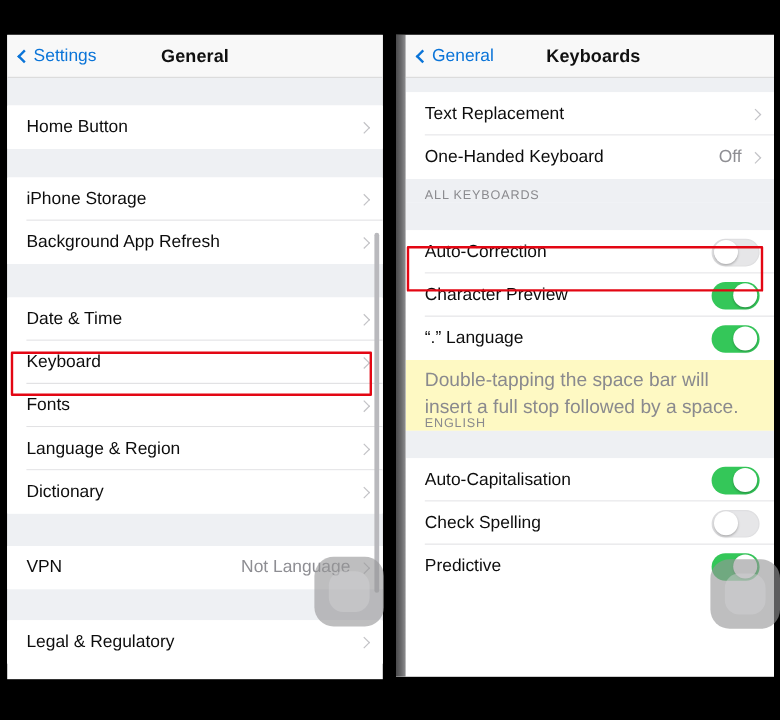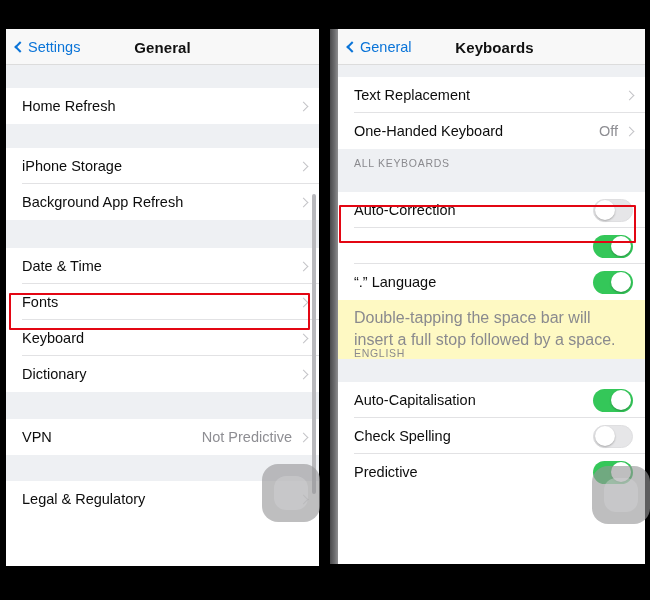--- a/index.html
+++ b/index.html
@@ -144,21 +144,21 @@
           <span>Settings</span>
         </div>
         <div class="nav-title">General</div>
         <div class="nav-hairline"></div>
       </div>
 
       <div class="gap" style="height:23px"></div>
 
       <div class="group">
         <div class="row">
-          <span class="label">Home Refresh</span>
+          <span class="label">Home Button</span>
           <span class="right">
             <span class="chev"></span>
           </span>
         </div>
       </div>
 
       <div class="gap" style="height:24px"></div>
 
       <div class="group">
         <div class="row">
@@ -180,48 +180,55 @@
 
       <div class="group">
         <div class="row">
           <span class="label">Date &amp; Time</span>
           <span class="right">
             <span class="chev"></span>
           </span>
           <span class="sep"></span>
         </div>
         <div class="row">
+          <span class="label">Keyboard</span>
+          <span class="right">
+            <span class="chev"></span>
+          </span>
+          <span class="sep"></span>
+        </div>
+        <div class="row">
           <span class="label">Fonts</span>
           <span class="right">
             <span class="chev"></span>
           </span>
           <span class="sep"></span>
         </div>
         <div class="row">
-          <span class="label">Keyboard</span>
+          <span class="label">Language &amp; Region</span>
           <span class="right">
             <span class="chev"></span>
           </span>
           <span class="sep"></span>
         </div>
         <div class="row">
           <span class="label">Dictionary</span>
           <span class="right">
             <span class="chev"></span>
           </span>
         </div>
       </div>
 
       <div class="gap" style="height:27px"></div>
 
       <div class="group">
         <div class="row">
           <span class="label">VPN</span>
           <span class="right">
-            <span class="value">Not Predictive</span>
+            <span class="value">Not Language</span>
             <span class="chev"></span>
           </span>
         </div>
       </div>
 
       <div class="gap" style="height:26px"></div>
 
       <div class="group">
         <div class="row">
           <span class="label">Legal &amp; Regulatory</span>
@@ -274,20 +281,21 @@
         <div class="row">
           <span class="label">Auto-Correction</span>
           <span class="right">
             <span class="toggle off">
               <span class="knob"></span>
             </span>
           </span>
           <span class="sep"></span>
         </div>
         <div class="row">
+          <span class="label">Character Preview</span>
           <span class="right">
             <span class="toggle on">
               <span class="knob"></span>
             </span>
           </span>
           <span class="sep"></span>
         </div>
         <div class="row">
           <span class="label">“.” Language</span>
           <span class="right">

